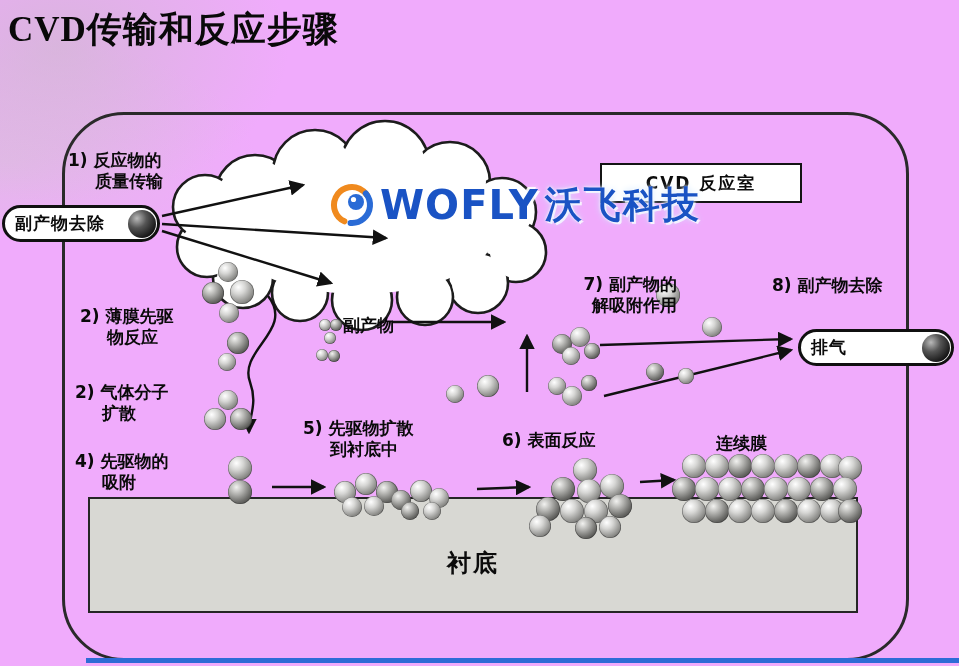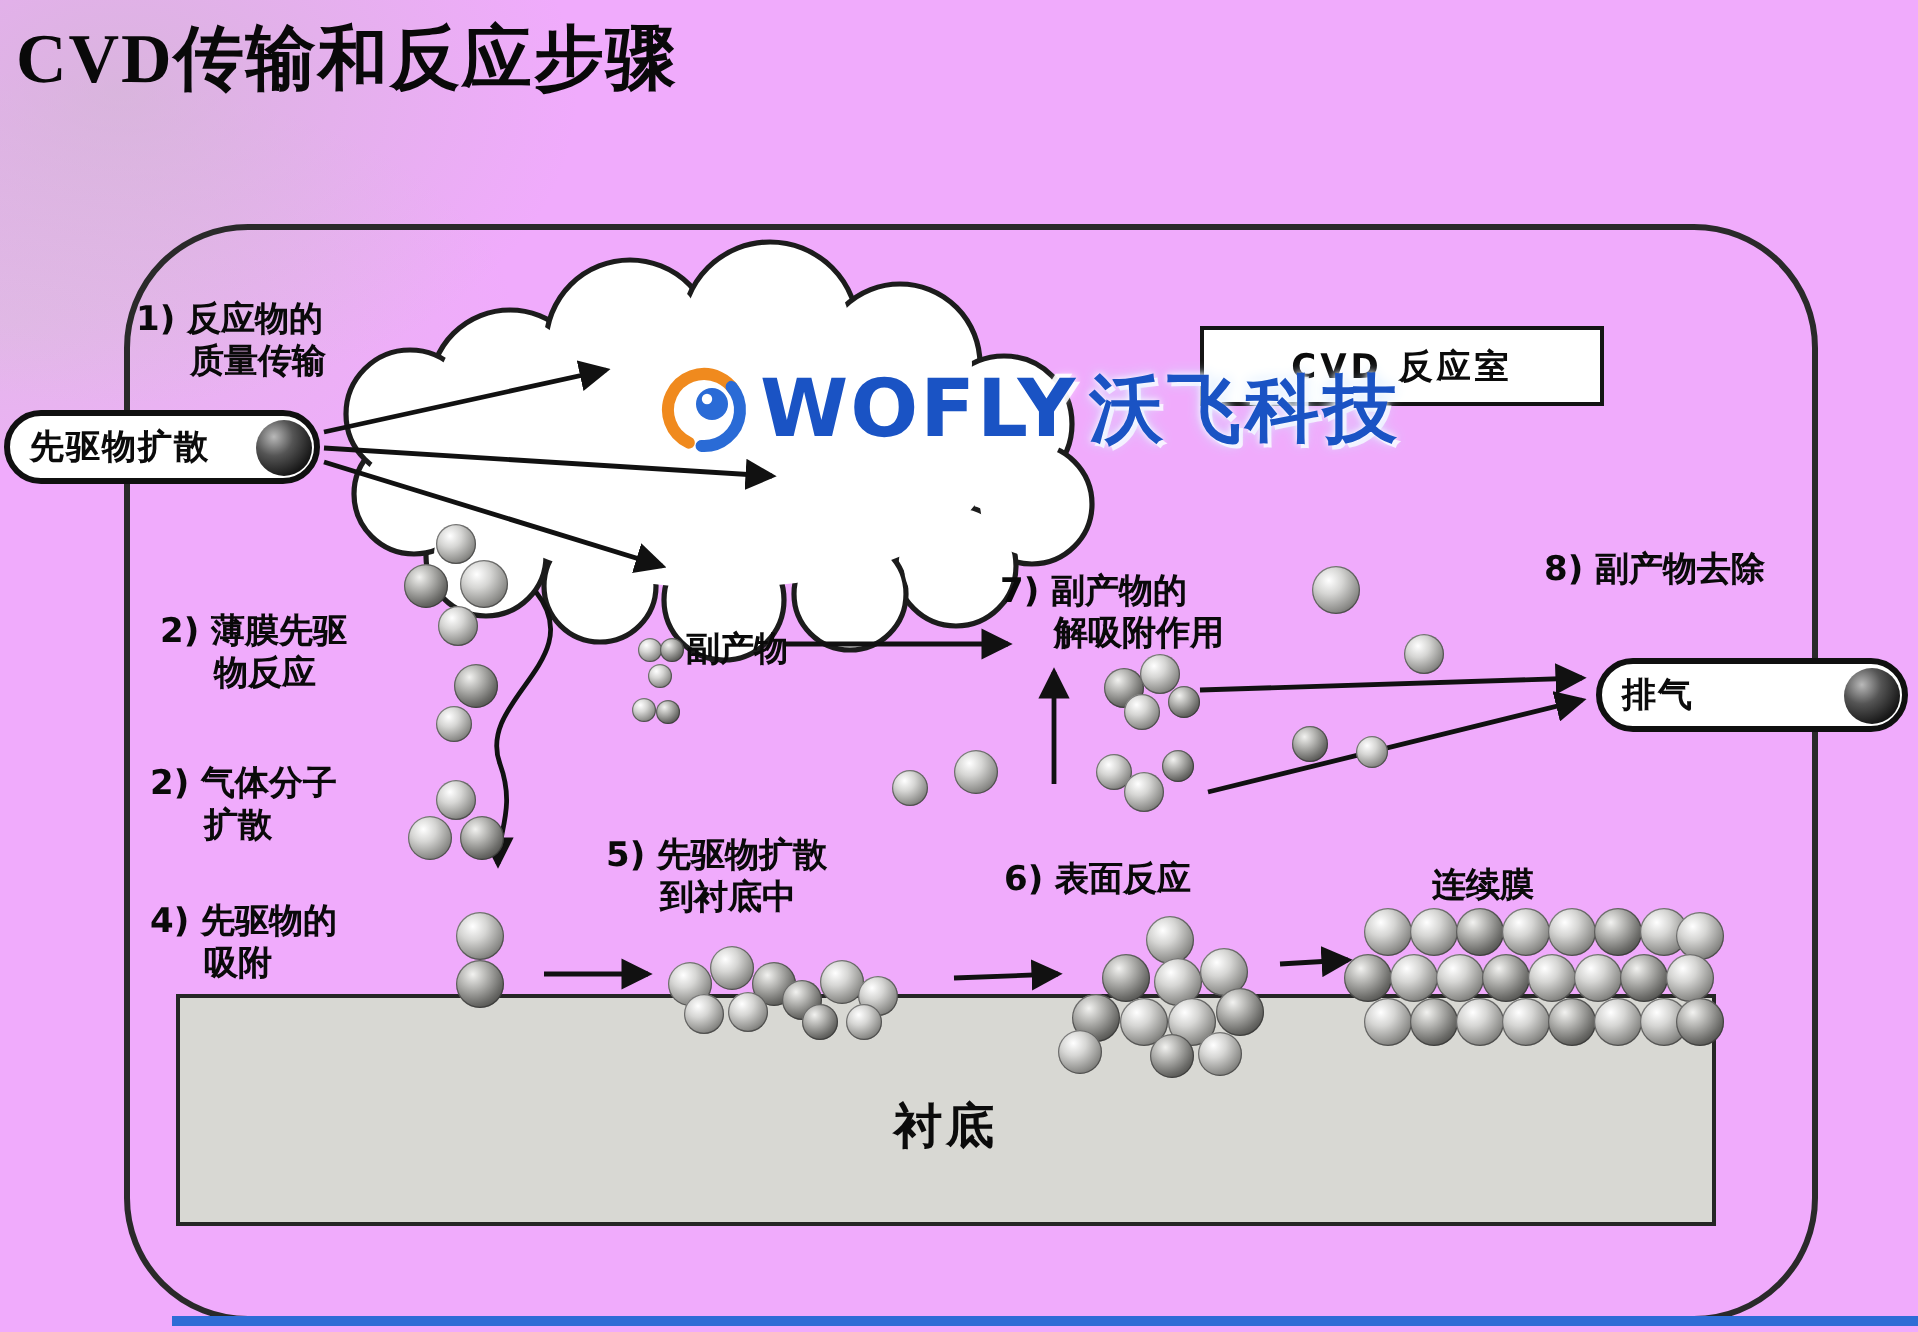--- a/index.html
+++ b/index.html
@@ -141,21 +141,21 @@
       <path d="M527,392 L527,336" marker-end="url(#ah)"></path>
       <path d="M600,345 L791,339" marker-end="url(#ah)"></path>
       <path d="M604,396 L791,350" marker-end="url(#ah)"></path>
       <path d="M272,487 L324,487" marker-end="url(#ah)"></path>
       <path d="M477,489 L529,487" marker-end="url(#ah)"></path>
       <path d="M640,482 L674,480" marker-end="url(#ah)"></path>
     </g>
   </svg>
 
   <div class="tube" id="gas-tube">
-    <span class="tlabel">先驱物扩散</span>
+    <span class="tlabel">副产物去除</span>
     <span class="cap"></span>
   </div>
   <div class="tube" id="exhaust-tube">
     <span class="tlabel">排气</span>
     <span class="cap"></span>
   </div>
 
   <div class="chamber-box">
     <span>CVD 反应室</span>
   </div>
@@ -168,21 +168,21 @@
 质量传输</div>
   <div class="lbl" style="left:80px;top:306px;width:160px;">2) 薄膜先驱
 物反应</div>
   <div class="lbl" style="left:75px;top:382px;width:160px;">2) 气体分子
 扩散</div>
   <div class="lbl" style="left:75px;top:451px;width:160px;">4) 先驱物的
 吸附</div>
   <div class="lbl" style="left:303px;top:418px;width:170px;">5) 先驱物扩散
 到衬底中</div>
   <div class="lbl plain" style="left:502px;top:430px;">6) 表面反应</div>
-  <div class="lbl" style="left:500px;top:286px;width:150px;">7) 副产物的
+  <div class="lbl" style="left:500px;top:274px;width:150px;text-align:right;">7) 副产物的
 解吸附作用</div>
   <div class="lbl plain" style="left:772px;top:275px;">8) 副产物去除</div>
   <div class="lbl plain" style="left:343px;top:315px;">副产物</div>
   <div class="lbl plain" style="left:716px;top:433px;">连续膜</div>
 
   <div id="molecules">
       <div class="sph" style="left: 218px; top: 262px; height: 20px; width: 20px;"></div>
       <div class="sph dark" style="left: 202px; top: 282px; height: 22px; width: 22px;"></div>
       <div class="sph" style="left: 230px; top: 280px; height: 24px; width: 24px;"></div>
       <div class="sph" style="left: 219px; top: 303px; height: 20px; width: 20px;"></div>

